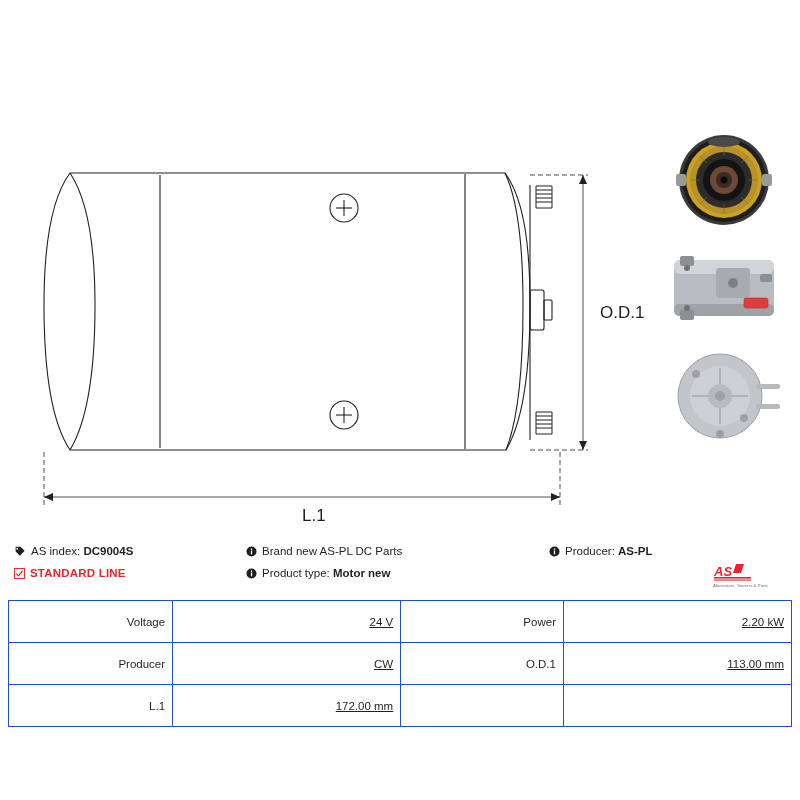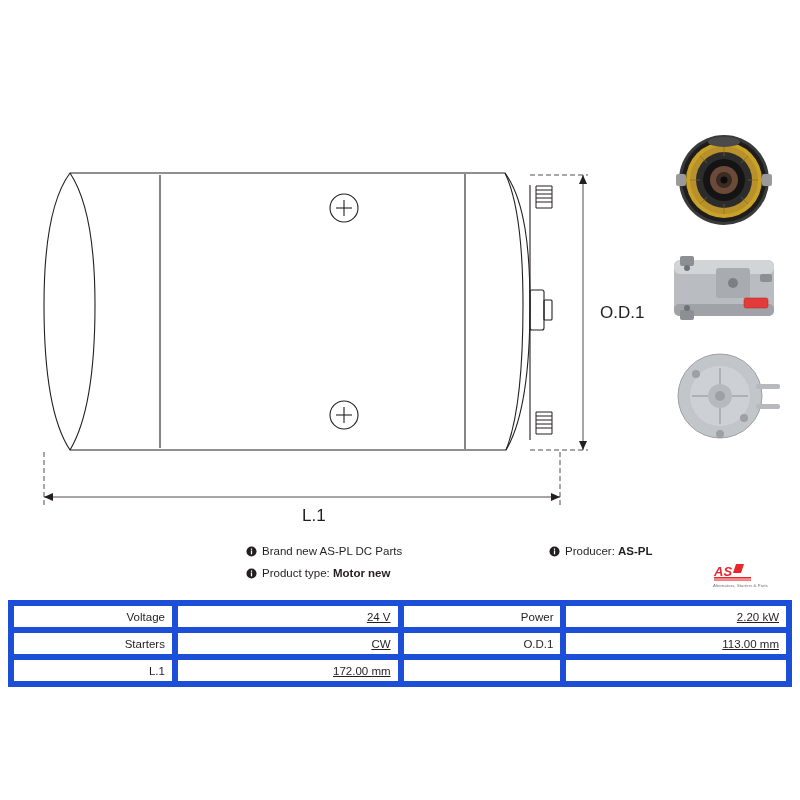--- a/index.html
+++ b/index.html
@@ -110,23 +110,23 @@
   
   table.specs {
     position: absolute;
     left: 8px;
     top: 600px;
     width: 784px;
     border-collapse: collapse;
     font-size: 11.5px;
   }
   table.specs td {
-    border: 6px solid #1d4ed8;
+    border: 1px solid #1d4ed8;
     height: 21px;
-    padding: 0 7px;
+    padding: 10px 7px;
     color: #231f20;
   }
   td.lbl { text-align: right; width: 160px; color:#231f20; }
   td.val { text-align: right; width: 232px; text-decoration: underline; }
   td.empty { border: none; }
 </style>
 </head>
 <body>
 
 <div class="page">
@@ -274,20 +274,42 @@
           <circle cx="60" cy="88" r="4" fill="#9da1a5"></circle>
           <rect x="96" y="38" width="24" height="5" rx="2" fill="#b6babe"></rect>
           <rect x="96" y="58" width="24" height="5" rx="2" fill="#b6babe"></rect>
         </g>
       </svg>
     </div>
   </div>
 
   <div class="info">
 
+    <div class="info-col c1">
+      <div class="info-line">
+        <span class="ico">
+          <svg width="12" height="12" viewBox="0 0 16 16">
+              <path d="M1.5 2.2h7.2l5.6 5.6-6.5 6.5-5.6-5.6V2.2z" fill="#231f20"></path>
+              <circle cx="4.4" cy="5" r="1.2" fill="#ffffff"></circle>
+            </svg>
+        </span>
+        <span>AS index:</span>
+        <span>&nbsp;</span>
+        <span class="bold">DC9004S</span>
+      </div>
+      <div class="info-line">
+        <span class="std-box">
+          <svg width="11" height="11" viewBox="0 0 16 16">
+              <rect x="0.7" y="0.7" width="14.6" height="14.6" fill="none" stroke="#e8262b" stroke-width="1.4"></rect>
+              <path d="M3.4 8.2l3 3.2 6-7" fill="none" stroke="#e8262b" stroke-width="1.8"></path>
+            </svg>
+        </span>
+        <span class="std-line">STANDARD LINE</span>
+      </div>
+    </div>
 
     <div class="info-col c2">
       <div class="info-line">
         <span class="ico">
           <svg width="11" height="11" viewBox="0 0 16 16">
               <circle cx="8" cy="8" r="7.3" fill="#231f20"></circle>
               <rect x="7.1" y="6.5" width="1.8" height="5.6" fill="#ffffff"></rect>
               <rect x="7.1" y="3.6" width="1.8" height="2" fill="#ffffff"></rect>
             </svg>
         </span>
@@ -337,21 +359,21 @@
 
   <table class="specs">
     <tbody>
       <tr>
         <td class="lbl">Voltage</td>
         <td class="val">24 V</td>
         <td class="lbl">Power</td>
         <td class="val">2.20 kW</td>
       </tr>
       <tr>
-        <td class="lbl">Starters</td>
+        <td class="lbl">Producer</td>
         <td class="val">CW</td>
         <td class="lbl">O.D.1</td>
         <td class="val">113.00 mm</td>
       </tr>
       <tr>
         <td class="lbl">L.1</td>
         <td class="val">172.00 mm</td>
         <td class="empty"></td>
         <td class="empty"></td>
       </tr>

